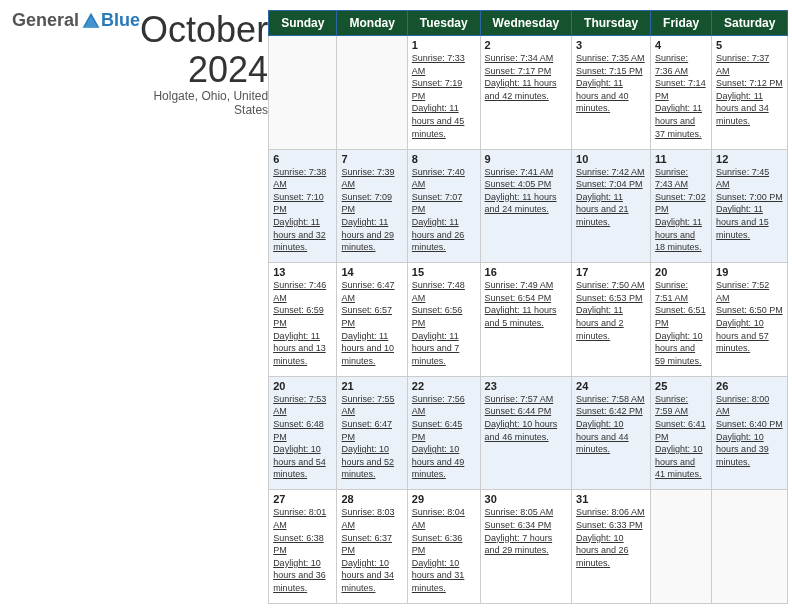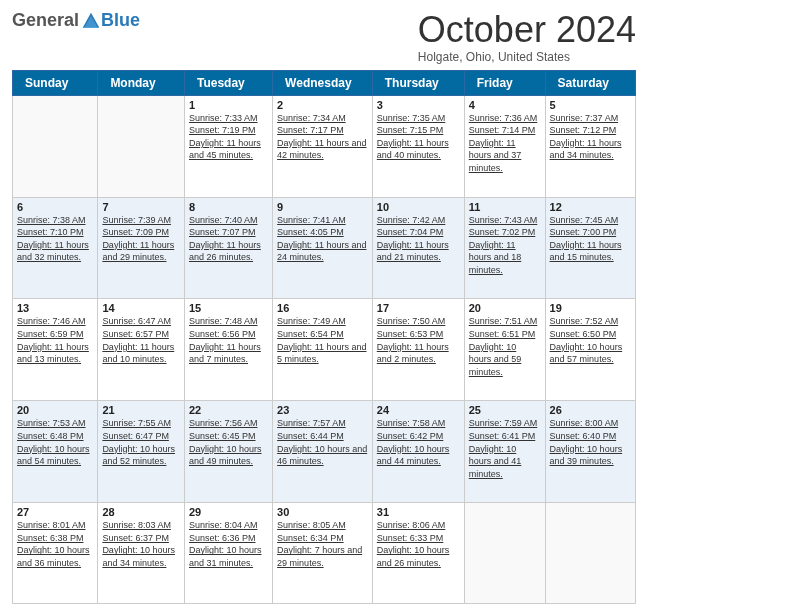--- a/index.html
+++ b/index.html
@@ -7,21 +7,21 @@
       font-family: Arial, sans-serif;
       background: #fff;
       width: 792px;
       height: 612px;
       overflow: hidden;
     }
     .page {
       width: 648px;
       height: 612px;
       display: flex;
-      flex-direction: column;
+      flex-direction: row;
       padding: 10px 12px 8px 12px;
     }
     .header {
       display: flex;
       justify-content: space-between;
       align-items: flex-start;
       margin-bottom: 6px;
     }
     .logo-area {
       display: flex;
@@ -36,39 +36,40 @@
       color: #333;
     }
     .logo-general { color: #555; font-weight: bold; }
     .logo-blue { color: #2a7ab8; font-weight: bold; }
     .logo-icon {
       width: 20px;
       height: 20px;
       margin-left: 2px;
     }
     .title-area {
+      text-align: right;
     }
     .month-title {
       font-size: 36px;
       font-weight: normal;
       color: #333;
       line-height: 1.1;
     }
     .location-title {
       font-size: 12px;
       color: #555;
     }
     .calendar {
       flex: 1;
       border-collapse: collapse;
       width: 100%;
       border: 1px solid #ccc;
     }
     .calendar th {
-      background-color: #0369a1;
+      background-color: #14532d;
       color: #fff;
       font-size: 12px;
       font-weight: bold;
       padding: 5px 12px;
       border: 1px solid #2a68a5;
       text-align: left;
     }
     .calendar td {
       border: 1px solid #ccc;
       vertical-align: top;

